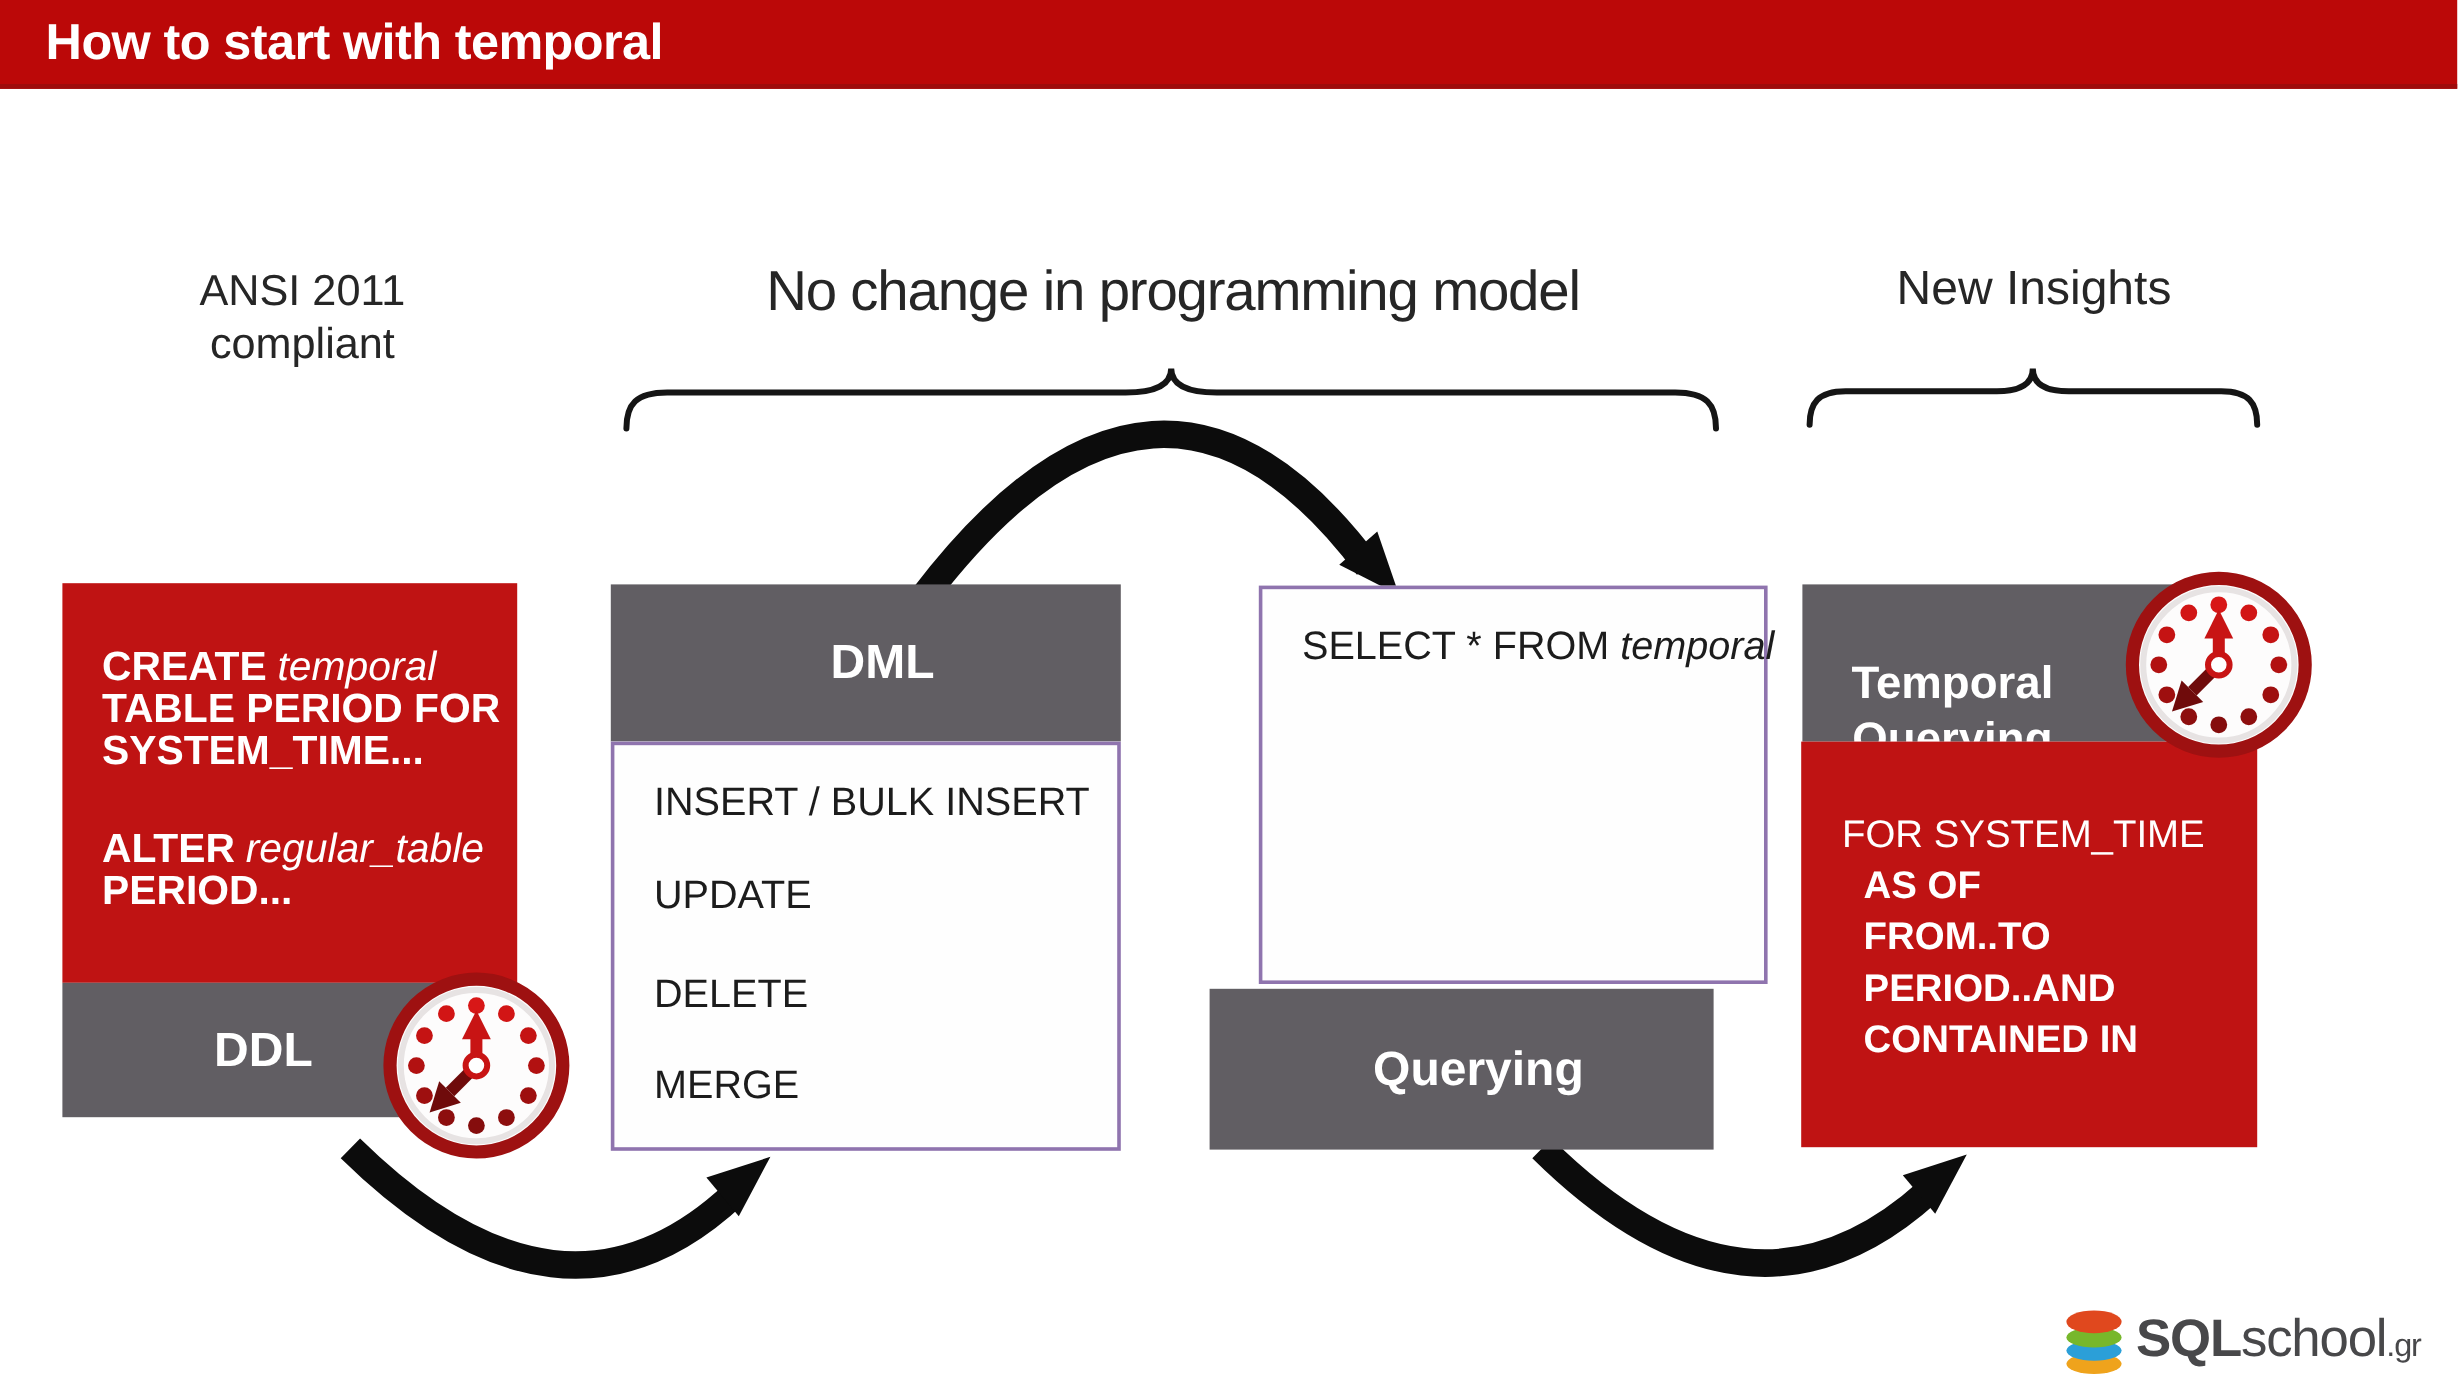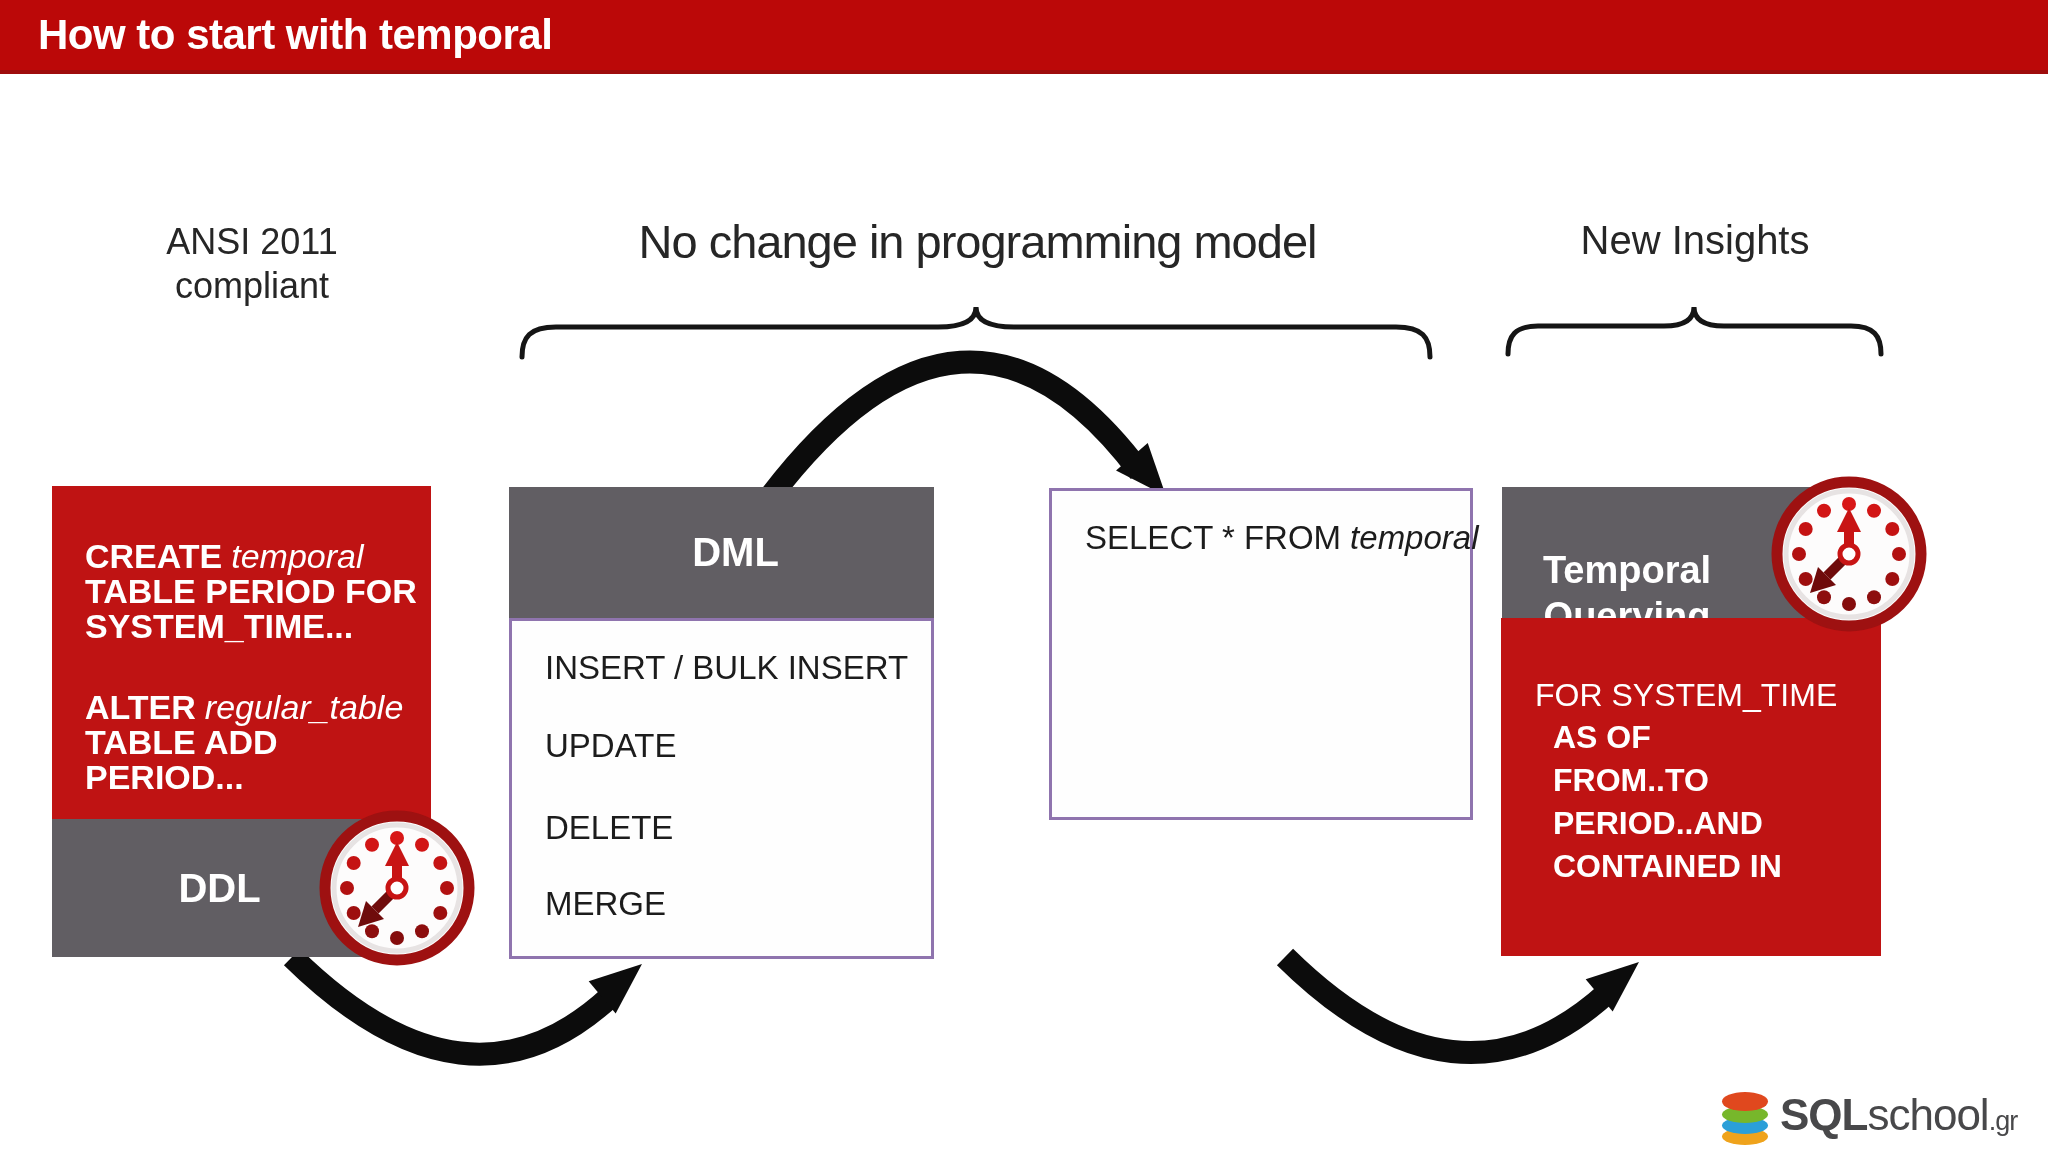--- a/index.html
+++ b/index.html
@@ -26,21 +26,21 @@
   
   .abs{position:absolute;box-sizing:border-box;}
   .red-box{background:#bf1313;color:#ffffff;}
   .gray-box{background:#615e63;color:#ffffff;display:flex;align-items:center;justify-content:center;padding-left:28px;}
   .white-box{background:#fefefe;border:3px solid #8f74ae;color:#1c1c1c;}
   .box-ddl{left:52px;top:486px;width:379px;height:333px;}
   .ddl-text{padding:27px 14px 0 33px;font-size:34px;line-height:35px;font-weight:bold;margin-top:26px;}
   .blk2{margin-top:46px;}
   .kw{font-weight:bold;}
   .arg{font-style:italic;font-weight:normal;margin-left:9px;}
-  .bar-ddl{left:52px;top:819px;width:379px;height:138px;font-size:40px;font-weight:bold;padding-right:72px;}
+  .bar-ddl{left:52px;top:819px;width:379px;height:112px;font-size:40px;font-weight:bold;padding-right:72px;}
   .dml-header{left:509px;top:487px;width:425px;height:131px;font-size:40px;font-weight:bold;}
   .dml-body{left:509px;top:618px;width:425px;height:341px;}
   .dml-item{position:absolute;left:33px;font-size:33px;white-space:nowrap;}
   .select-box{left:1005px;top:488px;width:424px;height:332px;margin-left:44px;}
   .select-stmt{position:absolute;left:33px;top:28px;font-size:33px;white-space:nowrap;}
   .ital{font-style:italic;margin-left:9px;}
   .bar-querying{left:1008px;top:824px;width:420px;height:134px;font-size:40px;font-weight:bold;}
   .tq-header{left:1502px;top:487px;width:358px;height:131px;}
   .tq-title{position:absolute;left:0;top:24px;width:250px;text-align:center;
     color:#fff;font-size:38px;font-weight:bold;line-height:46px;margin-top:36px;}
@@ -99,21 +99,20 @@
   <div class="abs red-box box-ddl">
     <div class="ddl-text">
       <div>
         <span class="kw">CREATE</span><span class="arg">temporal</span>
       </div>
       <div>TABLE PERIOD FOR</div>
       <div>SYSTEM_TIME...</div>
       <div class="blk2">
         <span class="kw">ALTER</span><span class="arg">regular_table</span>
       </div>
-      <div>TABLE ADD</div>
       <div>PERIOD...</div>
     </div>
   </div>
   <div class="abs gray-box bar-ddl">
     <span>DDL</span>
   </div>
 
   <div class="abs gray-box dml-header">
     <span>DML</span>
   </div>
@@ -121,20 +120,23 @@
     <div class="dml-item" style="top:28px">INSERT / BULK INSERT</div>
     <div class="dml-item" style="top:106px">UPDATE</div>
     <div class="dml-item" style="top:188px">DELETE</div>
     <div class="dml-item" style="top:264px">MERGE</div>
   </div>
 
   <div class="abs white-box select-box">
     <div class="select-stmt">
       <span>SELECT * FROM</span><span class="ital">temporal</span>
     </div>
+  </div>
+  <div class="abs gray-box bar-querying">
+    <span>Querying</span>
   </div>
 
   <div class="abs gray-box tq-header">
     <div class="tq-title">Temporal Querying</div>
   </div>
   <div class="abs red-box tq-body">
     <div class="tq-intro">FOR SYSTEM_TIME</div>
     <div class="tq-opt">AS OF</div>
     <div class="tq-opt">FROM..TO</div>
     <div class="tq-opt">PERIOD..AND</div>

